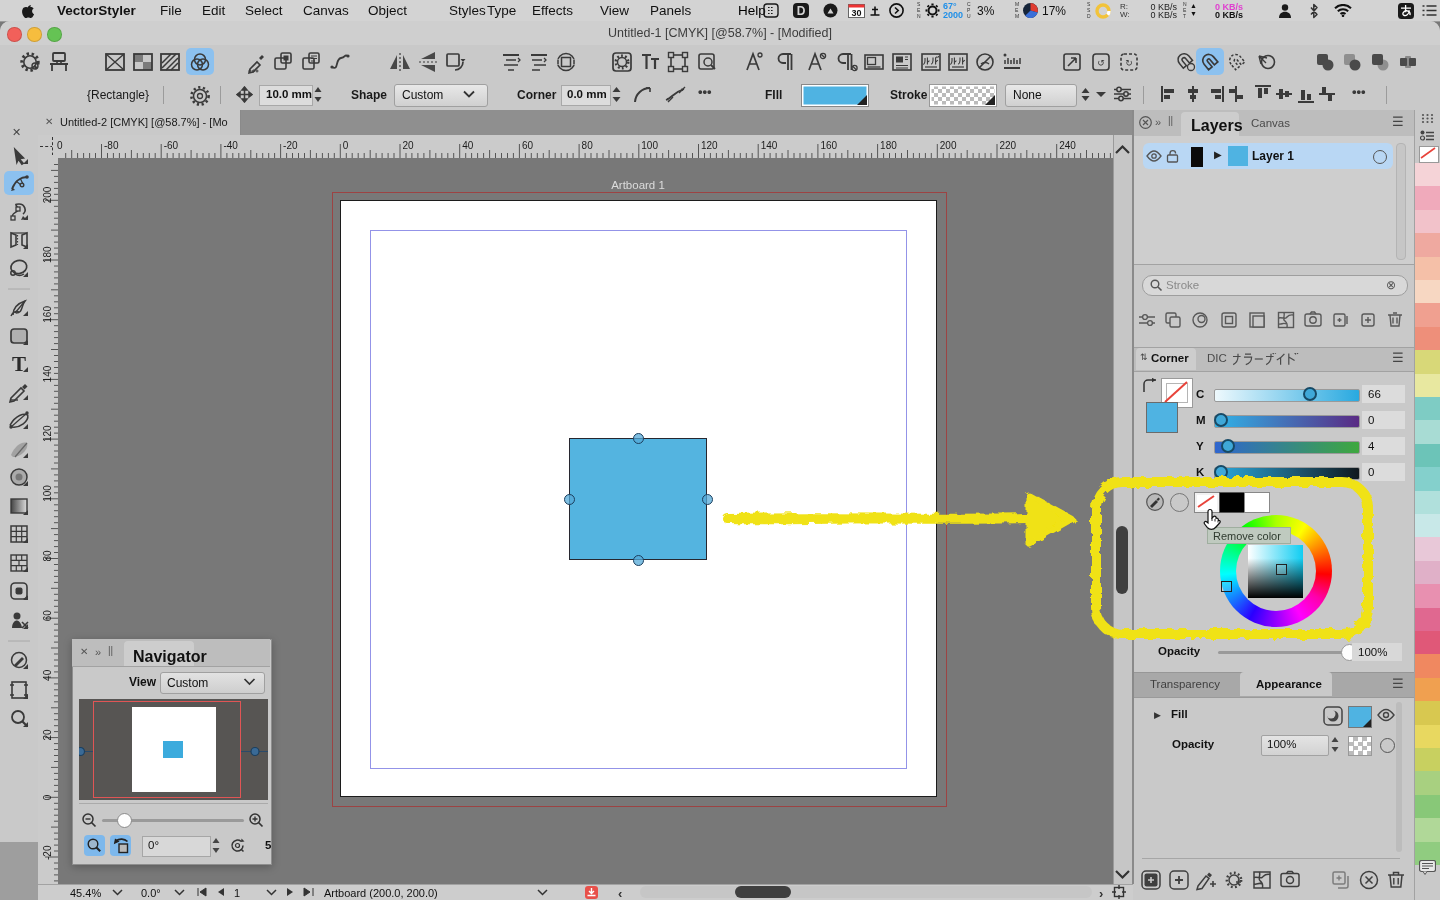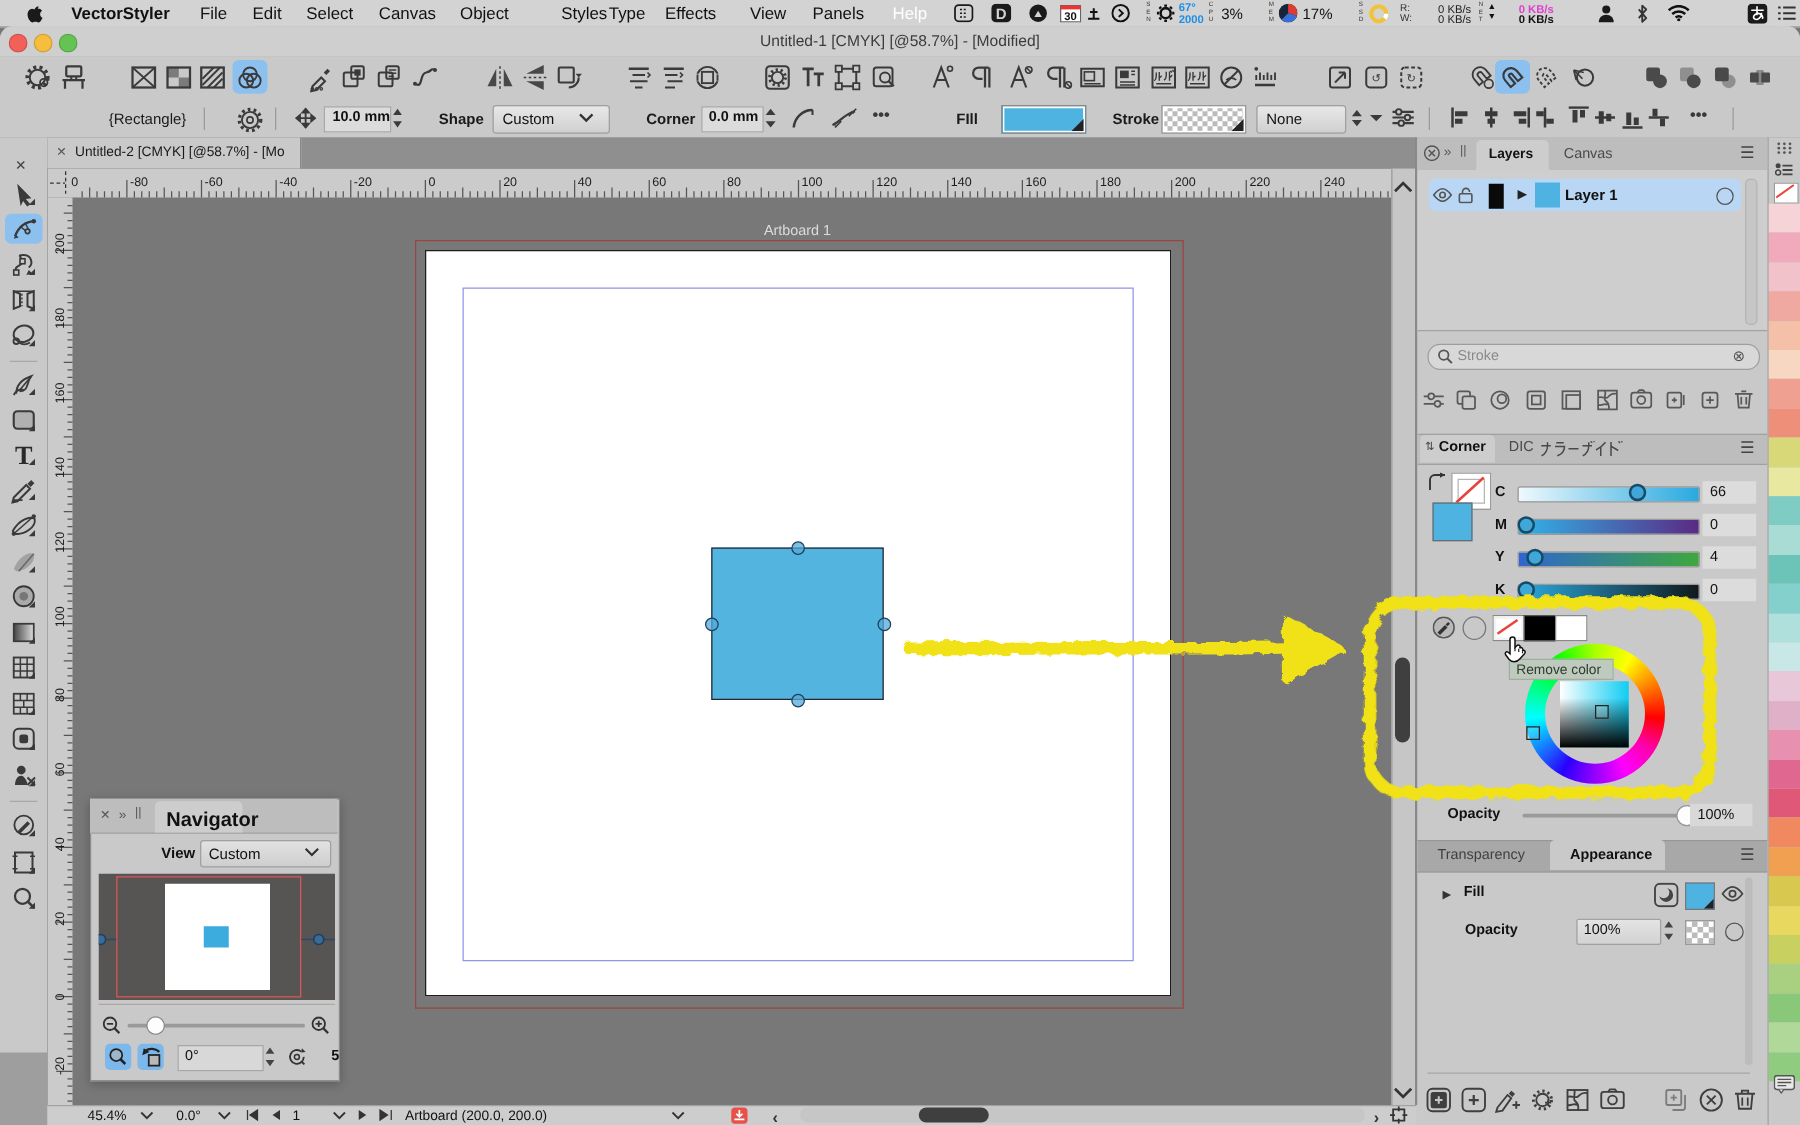--- a/index.html
+++ b/index.html
@@ -15,21 +15,21 @@
 <div class="ab" style="left:160px;top:3px;font-size:13.5px;color:#111;font-weight:400;white-space:nowrap;">File</div>
 <div class="ab" style="left:202px;top:3px;font-size:13.5px;color:#111;font-weight:400;white-space:nowrap;">Edit</div>
 <div class="ab" style="left:245px;top:3px;font-size:13.5px;color:#111;font-weight:400;white-space:nowrap;">Select</div>
 <div class="ab" style="left:303px;top:3px;font-size:13.5px;color:#111;font-weight:400;white-space:nowrap;">Canvas</div>
 <div class="ab" style="left:368px;top:3px;font-size:13.5px;color:#111;font-weight:400;white-space:nowrap;">Object</div>
 <div class="ab" style="left:449px;top:3px;font-size:13.5px;color:#111;font-weight:400;white-space:nowrap;">Styles</div>
 <div class="ab" style="left:487px;top:3px;font-size:13.5px;color:#111;font-weight:400;white-space:nowrap;">Type</div>
 <div class="ab" style="left:532px;top:3px;font-size:13.5px;color:#111;font-weight:400;white-space:nowrap;">Effects</div>
 <div class="ab" style="left:600px;top:3px;font-size:13.5px;color:#111;font-weight:400;white-space:nowrap;">View</div>
 <div class="ab" style="left:650px;top:3px;font-size:13.5px;color:#111;font-weight:400;white-space:nowrap;">Panels</div>
-<div class="ab" style="left:714px;top:3px;font-size:13.5px;color:#ffffff;font-weight:400;white-space:nowrap;">Help</div>
+<div class="ab" style="left:738px;top:3px;font-size:13.5px;color:#000000;font-weight:400;white-space:nowrap;">Help</div>
 <div class="ab" style="left:1120px;top:2px;font-size:8px;color:#333;font-weight:400;white-space:nowrap;">R:</div>
 <div class="ab" style="left:1120px;top:10px;font-size:8px;color:#333;font-weight:400;white-space:nowrap;">W:</div>
 <div class="ab" style="left:1143px;top:2px;font-size:9px;color:#222;font-weight:400;white-space:nowrap;text-align:right;width:34px;">0 KB/s</div>
 <div class="ab" style="left:1143px;top:10px;font-size:9px;color:#222;font-weight:400;white-space:nowrap;text-align:right;width:34px;">0 KB/s</div>
 <div class="ab" style="left:1183px;top:1px;font-size:5px;color:#333;font-weight:400;white-space:nowrap;line-height:6px;">N<br>E<br>T</div>
 <div class="ab" style="left:1190px;top:2px;font-size:7px;color:#111;font-weight:400;white-space:nowrap;">▲</div>
 <div class="ab" style="left:1190px;top:10px;font-size:7px;color:#111;font-weight:400;white-space:nowrap;">▼</div>
 <div class="ab" style="left:1203px;top:2px;font-size:9px;color:#e040d0;font-weight:700;white-space:nowrap;text-align:right;width:40px;">0 KB/s</div>
 <div class="ab" style="left:1203px;top:10px;font-size:9px;color:#111;font-weight:700;white-space:nowrap;text-align:right;width:40px;">0 KB/s</div>
 <svg class="ab" style="left:763px;top:3px" width="16" height="15" viewBox="0 0 16 15">
@@ -615,21 +615,21 @@
 <div class="ab" style="left:1132px;top:110px;width:2px;height:774px;background:#8a8a8a;"></div>
 <div class="ab" style="left:1134px;top:110px;width:280px;height:790px;background:#c9c9c9;"></div>
 <div class="ab" style="left:1134px;top:110px;width:280px;height:26px;background:#bdbdbd;border-bottom:1px solid #a2a2a2;"></div>
 <svg class="ab" style="left:1139px;top:116px" width="13" height="13">
     <circle cx="6.5" cy="6.5" r="5.8" fill="none" stroke="#555" stroke-width="1.2"></circle>
     <path d="M4 4l5 5M9 4l-5 5" stroke="#555" stroke-width="1.2"></path>
   </svg>
 <div class="ab" style="left:1155px;top:116px;font-size:11px;color:#555;font-weight:400;white-space:nowrap;">»</div>
 <div class="ab" style="left:1168px;top:115px;font-size:10px;color:#555;font-weight:400;white-space:nowrap;">||</div>
 <div class="ab" style="left:1181px;top:112px;width:58px;height:24px;background:#cdcdcd;border-radius:4px 4px 0 0;"></div>
-<div class="ab" style="left:1191px;top:117px;font-size:11px;color:#111;font-weight:700;white-space:nowrap;">Layers</div>
+<div class="ab" style="left:1191px;top:117px;font-size:16px;color:#111;font-weight:700;white-space:nowrap;">Layers</div>
 <div class="ab" style="left:1251px;top:117px;font-size:11.5px;color:#4a4a4a;font-weight:400;white-space:nowrap;">Canvas</div>
 <div class="ab" style="left:1392px;top:114px;font-size:13px;color:#444;font-weight:400;white-space:nowrap;">☰</div>
 <div class="ab" style="left:1134px;top:136px;width:280px;height:128px;background:#cecece;border-bottom:1px solid #a2a2a2;"></div>
 <div class="ab" style="left:1143px;top:143px;width:250px;height:26px;background:#b9d7f4;border-radius:6px;"></div>
 <svg class="ab" style="left:1146px;top:150px" width="16" height="12">
     <path d="M1 6c2.5-3.3 5-5 7-5s4.5 1.7 7 5c-2.5 3.3-5 5-7 5s-4.5-1.7-7-5z" fill="none" stroke="#555" stroke-width="1.3"></path>
     <circle cx="8" cy="6" r="2.2" fill="none" stroke="#555" stroke-width="1.3"></circle>
   </svg>
 <svg class="ab" style="left:1166px;top:149px" width="13" height="14">
     <rect x="1.5" y="6" width="10" height="7" rx="1" fill="none" stroke="#555" stroke-width="1.3"></rect>

